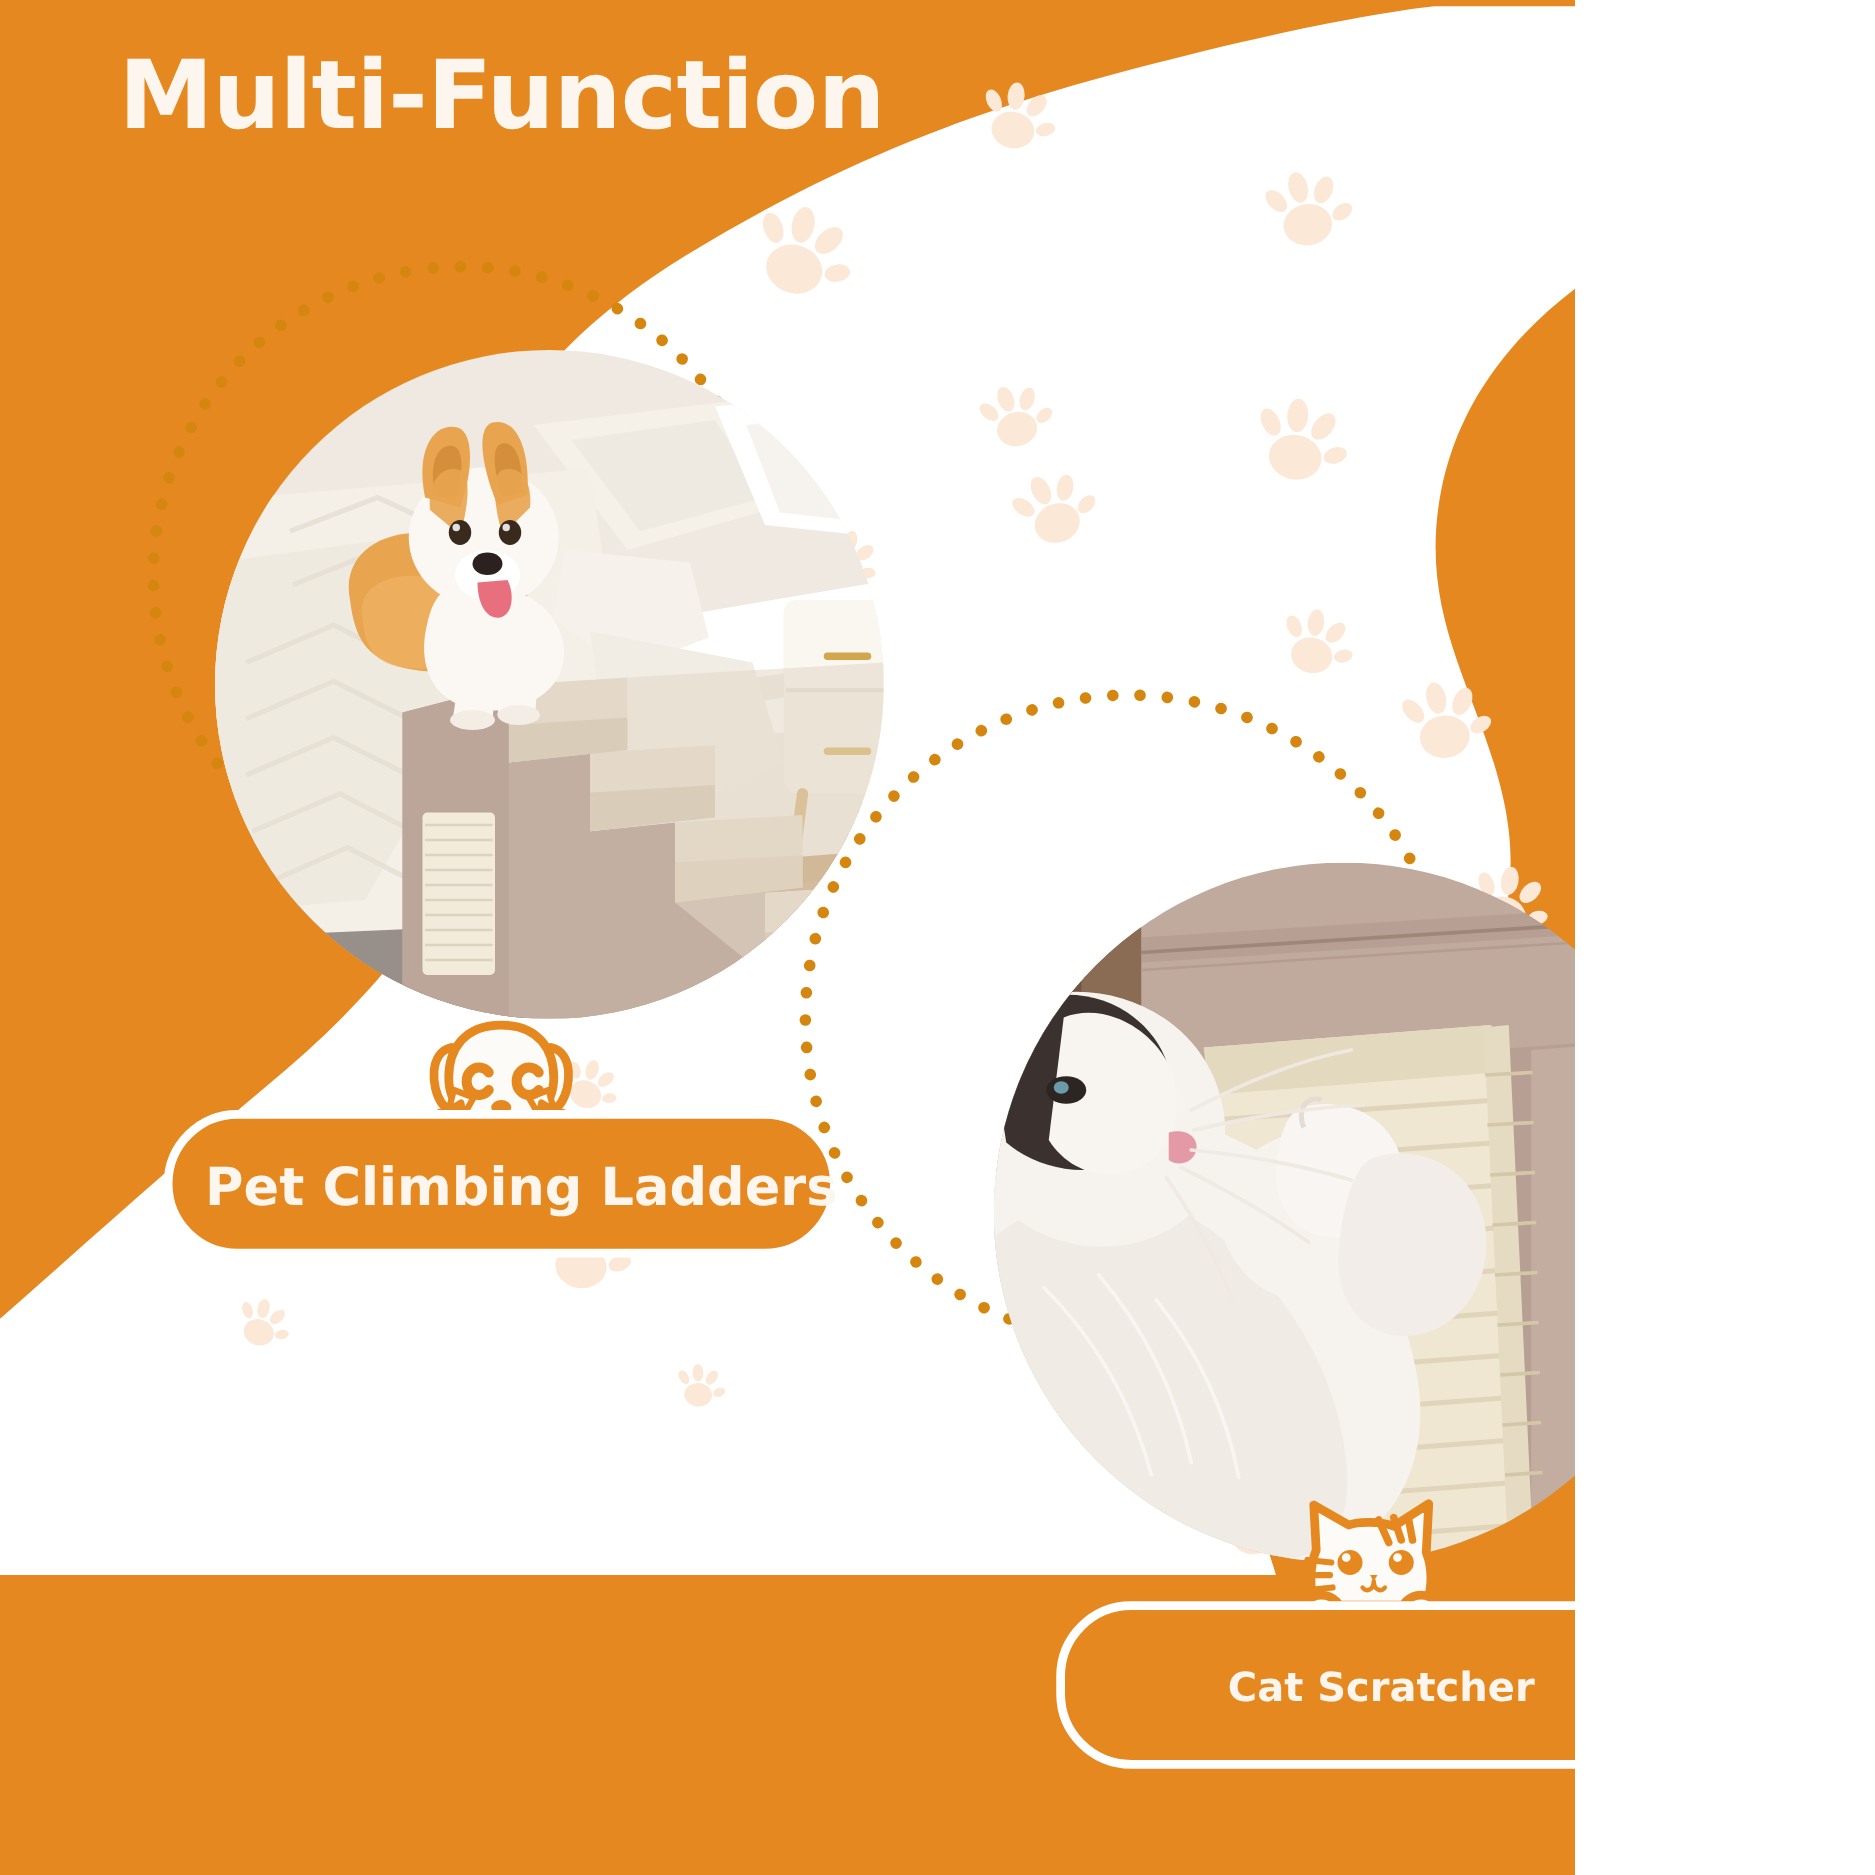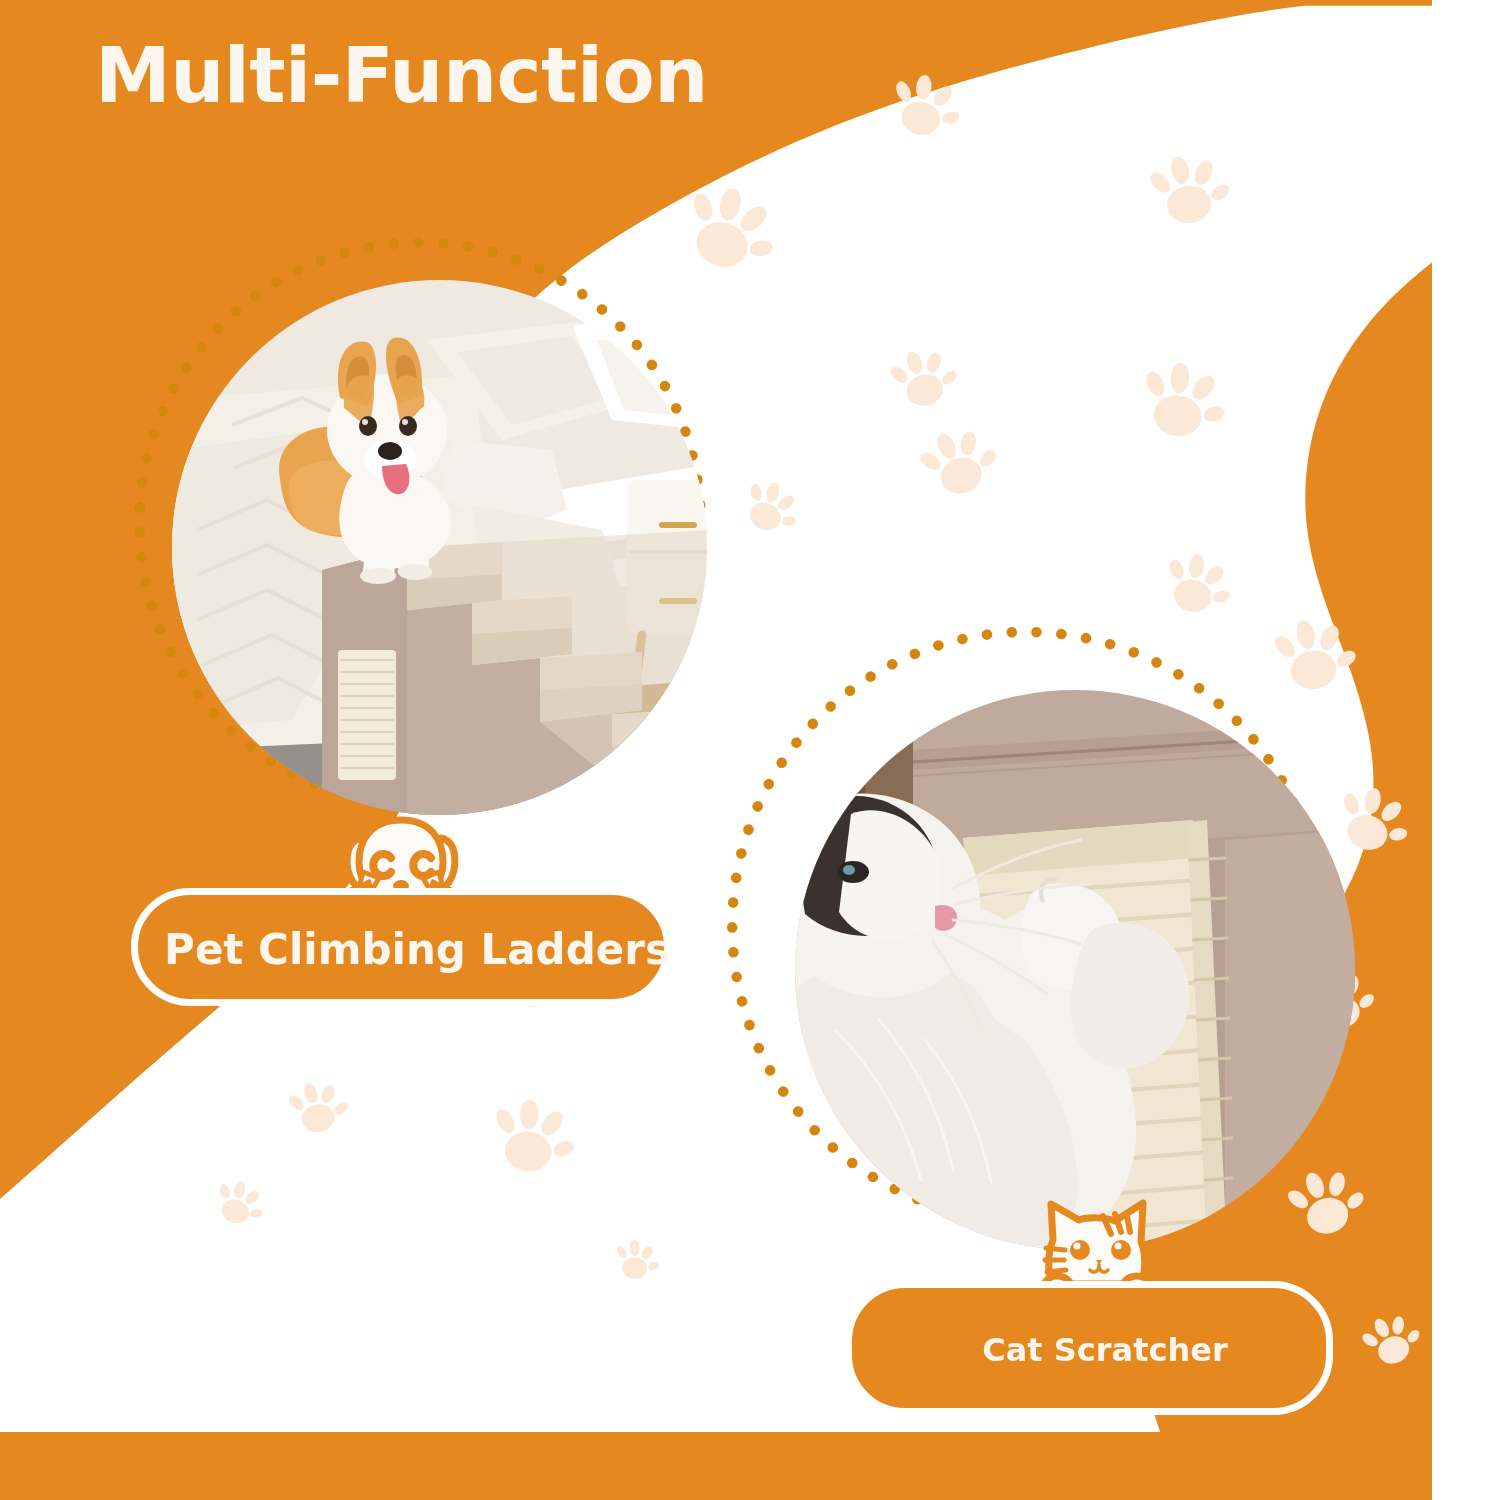--- a/index.html
+++ b/index.html
@@ -1,17 +1,17 @@
 <!DOCTYPE html>
 <html><head>
 <meta charset="utf-8">
 <style>
   html,body{margin:0;padding:0;background:#fff;}
   body{font-family:"Liberation Sans", sans-serif;}
-  #stage{position:relative;width:1432px;height:1500px;overflow:hidden;background:#E5881F;}
+  #stage{position:relative;width:1260px;height:1500px;overflow:hidden;background:#E5881F;}
   #stage *{box-sizing:border-box;}
 
   .layer{position:absolute;inset:0;}
   svg.layer{display:block;}
 
   
   #title{
     position:absolute;left:95px;top:36px;
     font-size:76px;font-weight:700;color:#FDF6EE;
     letter-spacing:-0.5px;line-height:1.05;

